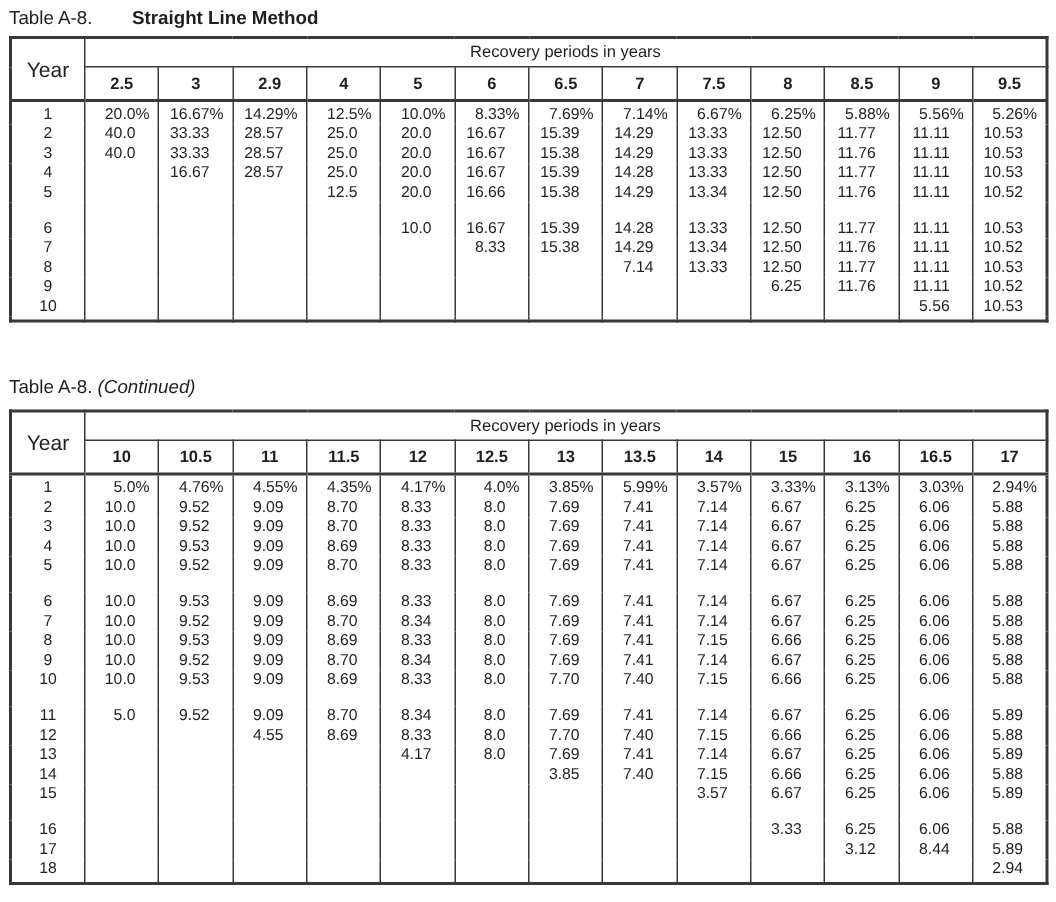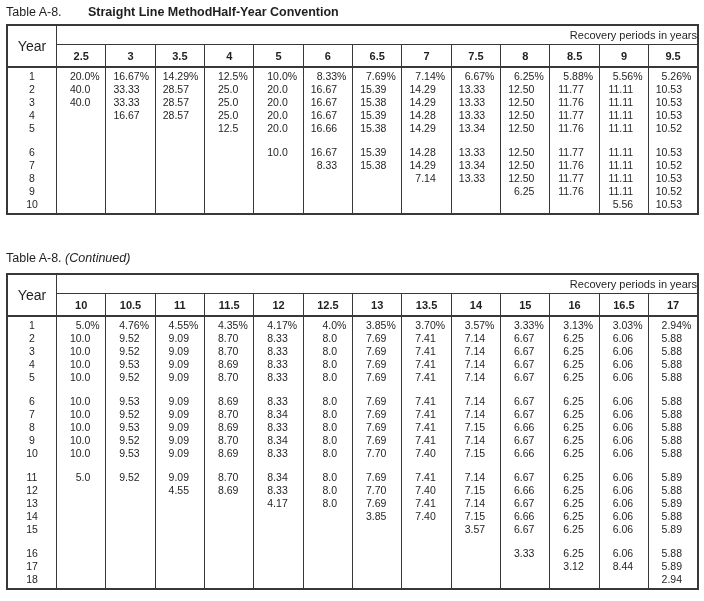--- a/index.html
+++ b/index.html
@@ -61,21 +61,21 @@
     font-size: 14px;
     font-weight: bold;
     text-align: center;
     vertical-align: middle;
     border-right: 1px solid #383838;
     border-bottom: 2px solid #383838;
   }
   th.group-label {
     font-size: 11px;
     font-weight: bold;
-    text-align: right;
+    text-align: center;
     height: 18px;
     vertical-align: middle;
     border-bottom: 1px solid #383838;
   }
   tr.cols-row th {
     font-size: 11px;
     font-weight: bold;
     text-align: center;
     height: 21px;
     vertical-align: middle;
@@ -105,34 +105,33 @@
 </style>
 </head>
 <body>
 
 <div class="page">
 
   <div class="title-row">
     <span class="title-label">Table A-8.</span>
     <span class="title-main">
       <span>Straight Line Method</span>
-      <span>Half-Year Convention</span>
     </span>
   </div>
 
   <table class="a8" id="table1">
     <thead>
       <tr class="group-row">
         <th class="year-head" rowspan="2">Year</th>
         <th class="group-label" colspan="13">Recovery periods in years</th>
       </tr>
       <tr class="cols-row">
           <th>2.5</th>
           <th>3</th>
-          <th>3.5</th>
+          <th>2.9</th>
           <th>4</th>
           <th>5</th>
           <th>6</th>
           <th>6.5</th>
           <th>7</th>
           <th>7.5</th>
           <th>8</th>
           <th>8.5</th>
           <th>9</th>
           <th>9.5</th>
@@ -1083,21 +1082,21 @@
             </span>
           </td>
           <td>
             <span class="cw">
               <span class="num">3.85</span>
               <span class="pct">%</span>
             </span>
           </td>
           <td>
             <span class="cw">
-              <span class="num">3.70</span>
+              <span class="num">5.99</span>
               <span class="pct">%</span>
             </span>
           </td>
           <td>
             <span class="cw">
               <span class="num">3.57</span>
               <span class="pct">%</span>
             </span>
           </td>
           <td>

